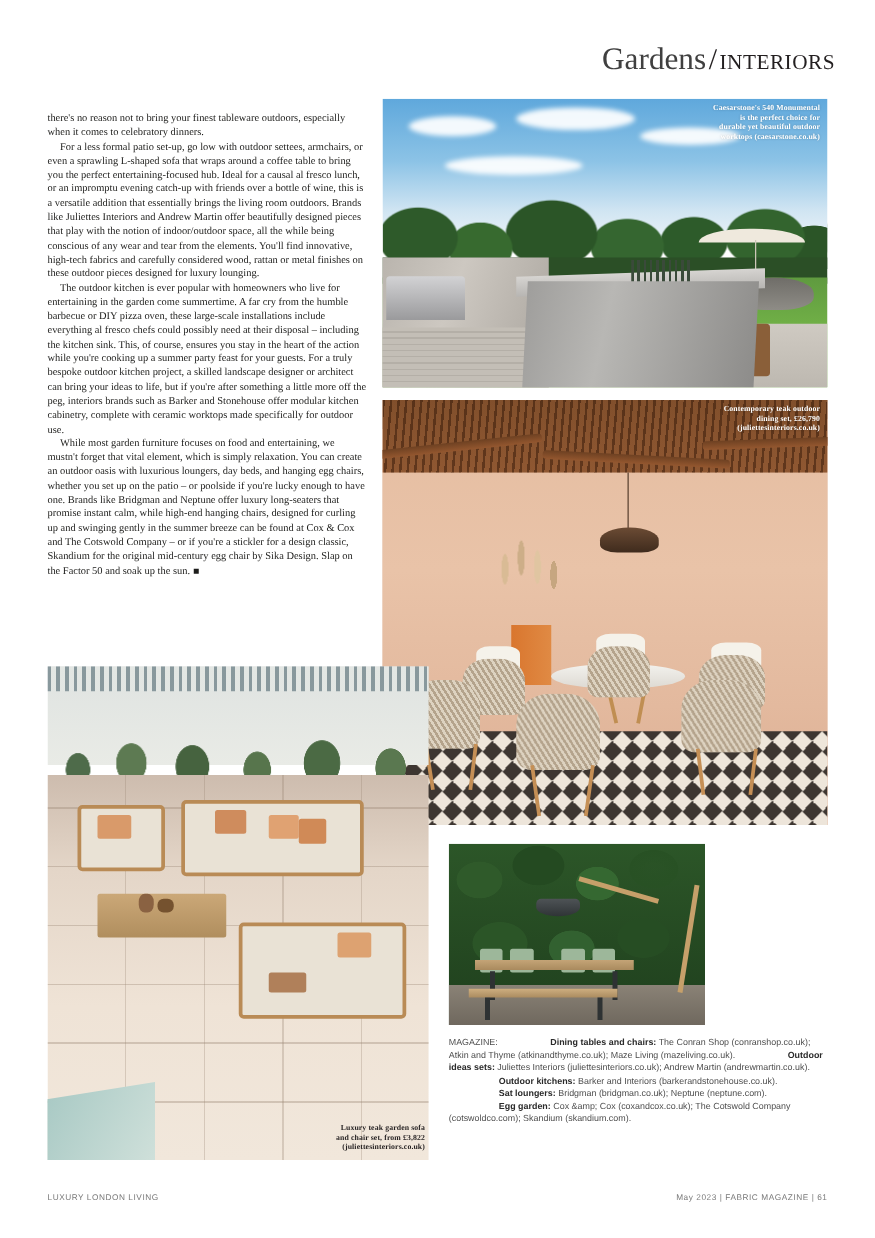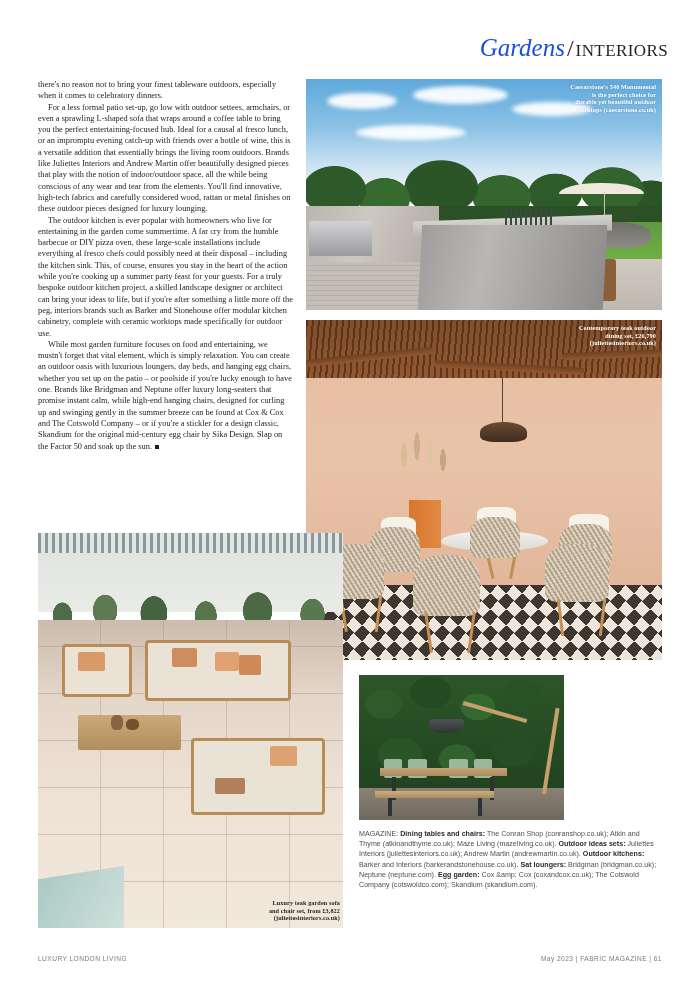--- a/index.html
+++ b/index.html
@@ -14,31 +14,31 @@
   .page{position:relative;width:700px;height:990px;}
 
   
   .masthead{
     position:absolute;left:0;top:34px;width:700px;
     text-align:right;padding-right:32px;box-sizing:border-box;
     white-space:nowrap;
   }
   .mast-ital{
     font-family:"Liberation Serif", serif;
-    font-style:italic;font-size:25px;letter-spacing:0px;color:#1d4ed8;
+    font-size:25px;letter-spacing:0px;color:#404040;
   }
   .mast-slash{font-size:24px;color:#231f20;padding:0 2px;}
   .mast-caps{
     font-family:"Liberation Serif", serif;
     font-size:17px;letter-spacing:0.4px;color:#231f20;
   }
 
   
   .col-text{
-    position:absolute;left:38px;top:79px;width:255px;
+    position:absolute;left:38px;top:89px;width:255px;
     font-size:8.35px;line-height:11.3px;
     text-align:left;
     color:#1d1d1b;
   }
   .col-text p{margin:0;text-indent:0;}
   .col-text p.ind{text-indent:10px;}
   .endmark{display:inline-block;width:4px;height:4px;background:#1d1d1b;margin-left:3px;vertical-align:middle;}
 
   
   .img{position:absolute;overflow:hidden;}
@@ -179,21 +179,21 @@
   .ctable{position:absolute;background:linear-gradient(#cba878,#b08e5e);border-radius:2px;}
   #cap4{right:3px;bottom:6px;width:76px;}
 
   
   .directory{
     position:absolute;left:359px;top:829px;width:300px;
     font-family:"Liberation Sans", sans-serif;
     font-size:7.1px;line-height:10.2px;color:#4d4d4d;
     letter-spacing:0.02px;
   }
-  .directory b{color:#2b2b2b;}
+  .directory b{color:#2b2b2b;margin-left:40px;}
 
   
   .footer{
     position:absolute;left:0;bottom:28px;width:700px;
     padding:0 38px;box-sizing:border-box;
     display:flex;justify-content:space-between;align-items:center;
     font-family:"Liberation Sans", sans-serif;
     font-size:6.6px;letter-spacing:0.45px;color:#7a7a7a;
   }
 </style>

